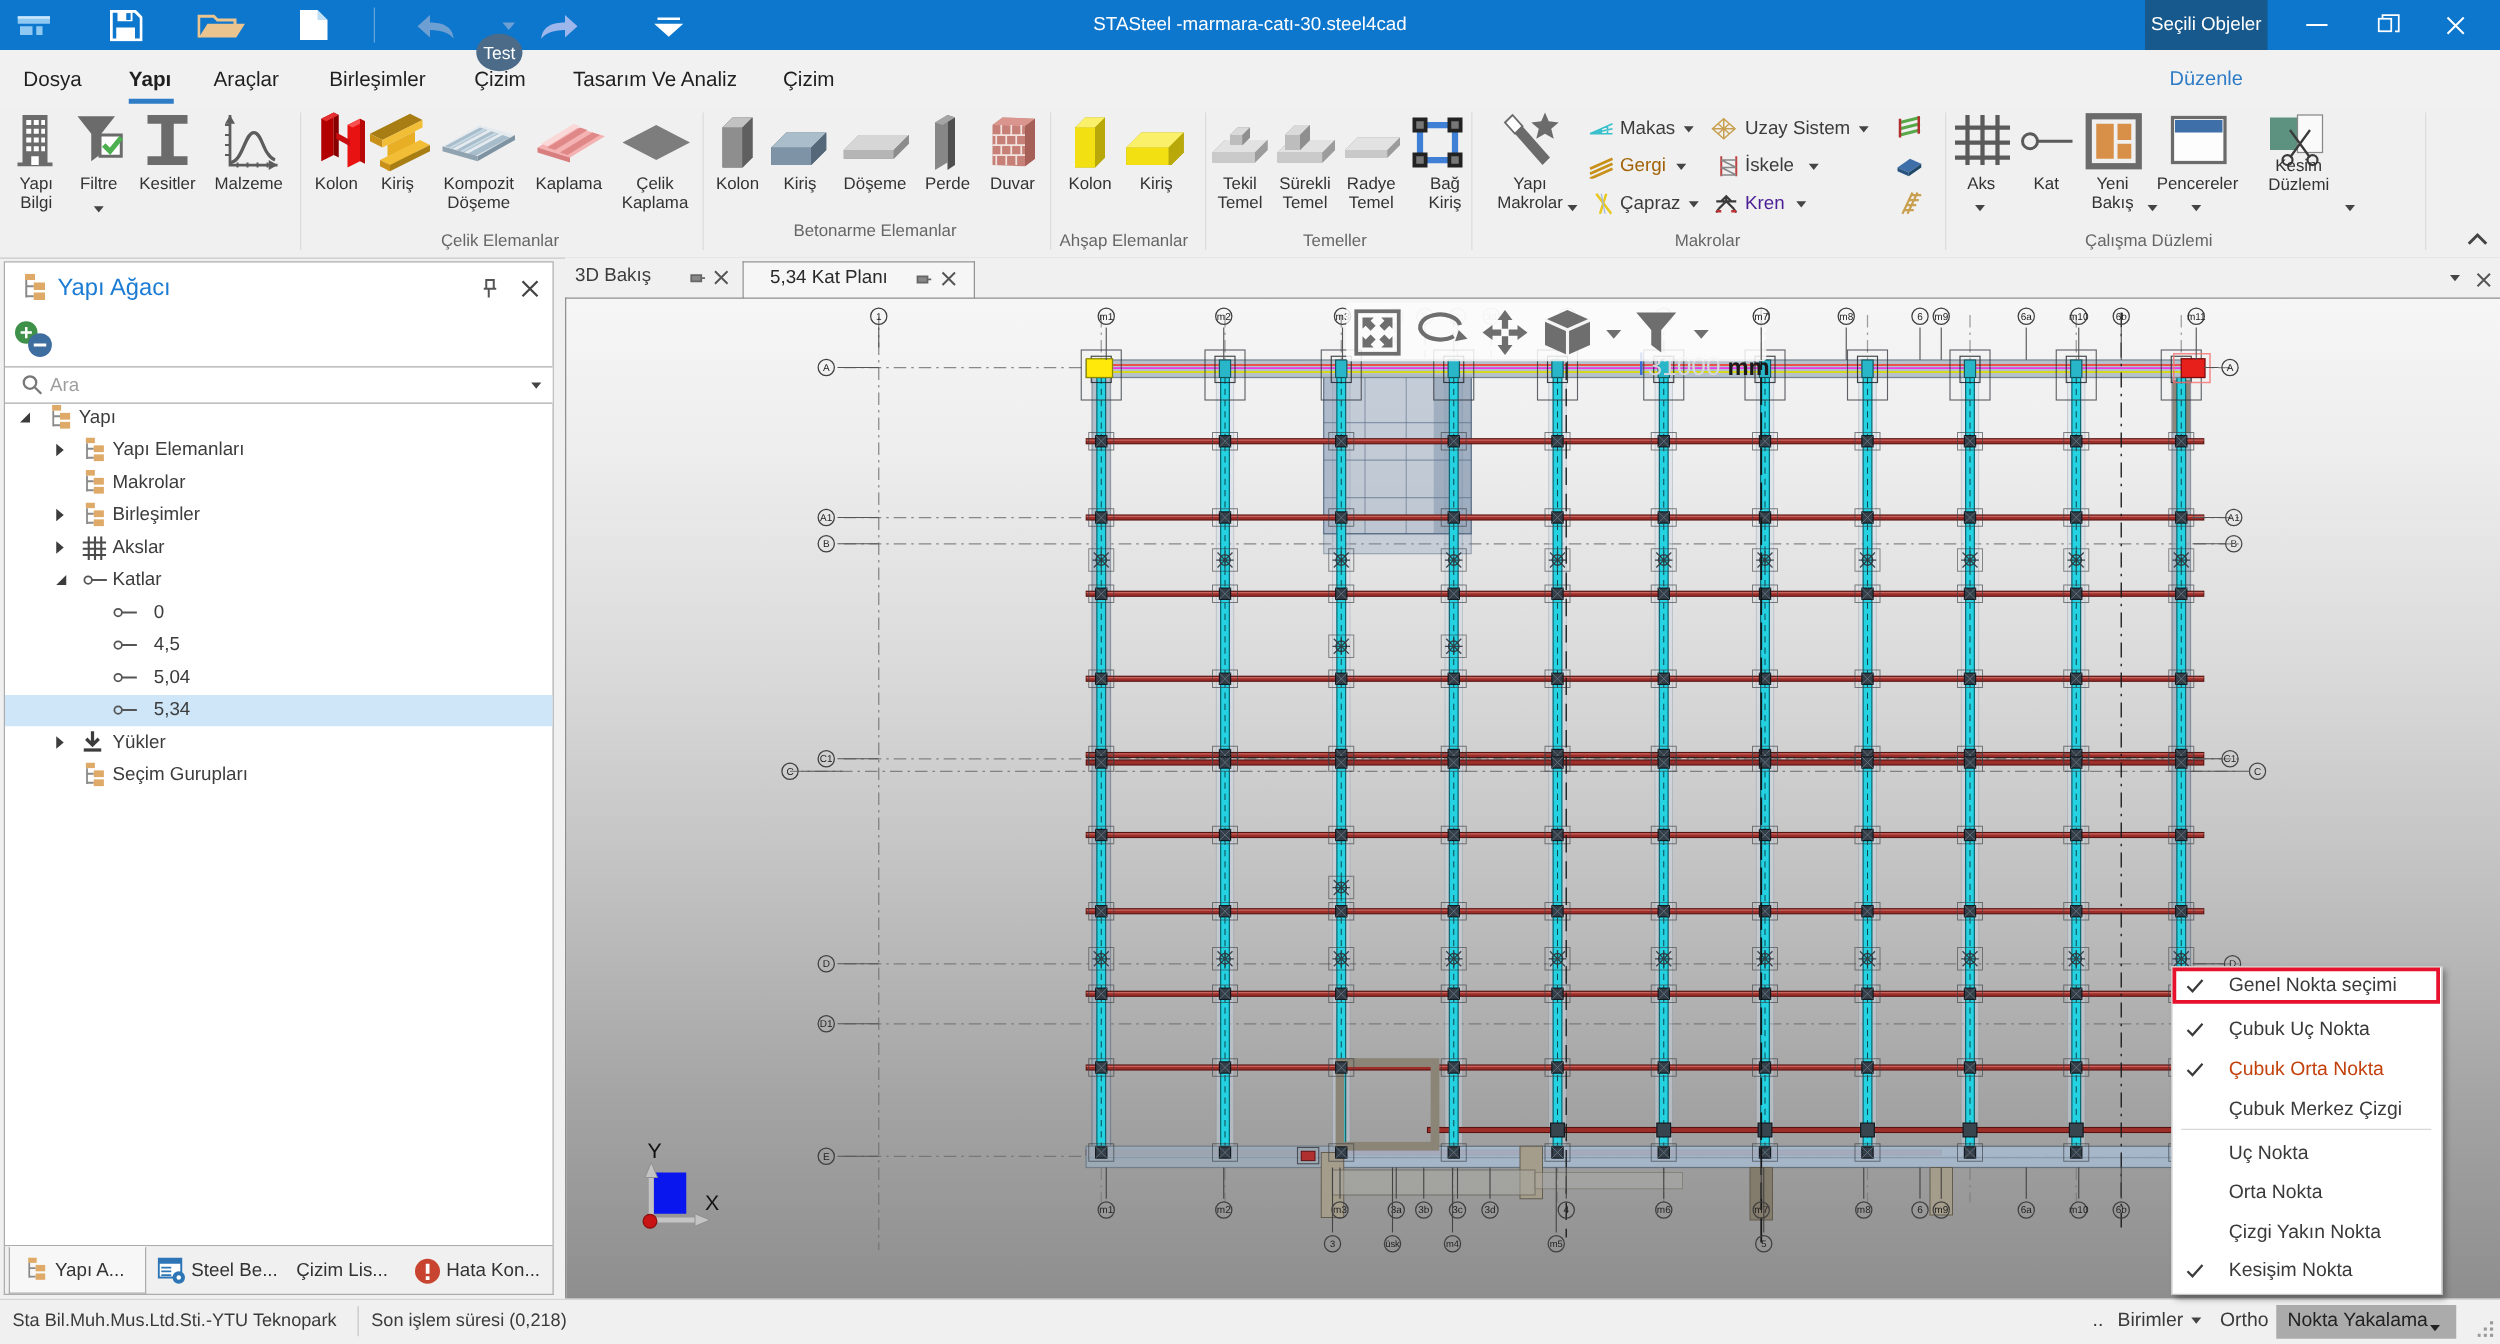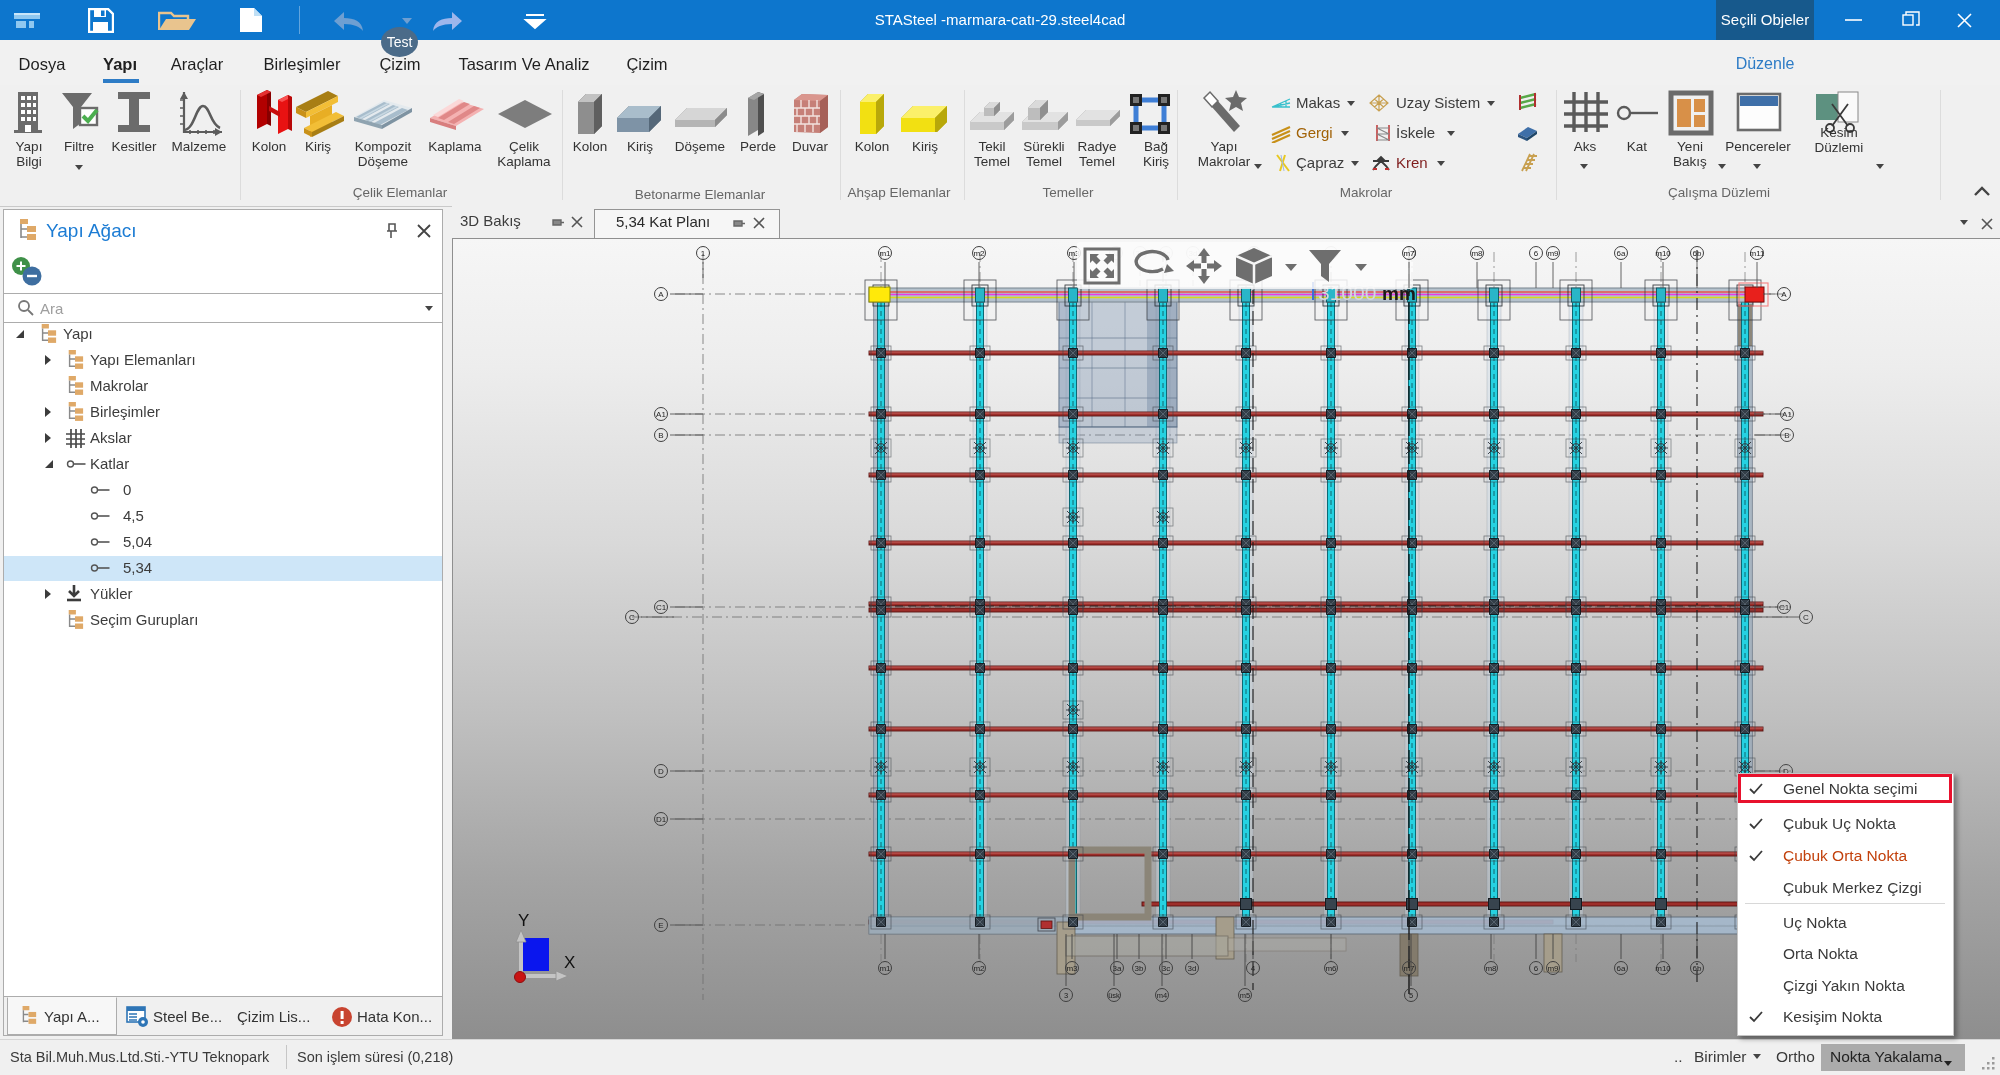--- a/index.html
+++ b/index.html
@@ -33,21 +33,21 @@
 <path d="M2 1 h14 l8 8 v16 h-22 z" fill="#fff"></path>
     <path d="M16 1 l8 8 h-8 z" fill="#BFDFF5"></path>
 </svg>
 <div class="a" style="left:299px;top:6px;width:1px;height:28px;background:rgba(255,255,255,.35);"></div>
 <svg class="a" style="left:330px;top:10px;" width="250" height="22">
 <path d="M14 2 L4 11 L14 20 L14 14 C24 14 30 17 33 21 C32 11 24 8 14 8 Z" fill="#6E9FD2"></path>
 <path d="M72 8 l5 6 l5 -6 z" fill="#6E9FD2"></path>
 <path d="M122 2 L132 11 L122 20 L122 14 C112 14 106 17 103 21 C104 11 112 8 122 8 Z" fill="#9DB6EC"></path>
 <path d="M196 5 h18 M196 10 l9 8 l9 -8 z" stroke="#fff" stroke-width="2" fill="#fff"></path>
 </svg>
-<div class="a" style="left:0;top:0;width:2000px;height:40px;line-height:40px;text-align:center;color:#fff;font-size:15px;">STASteel -marmara-catı-29.steel4cad</div>
+<div class="a" style="left:0;top:0;width:2000px;height:40px;line-height:40px;text-align:center;color:#fff;font-size:15px;">STASteel -marmara-catı-30.steel4cad</div>
 <div class="a" style="left:1716px;top:0;width:98px;height:40px;background:#17598C;color:#fff;font-size:15px;text-align:center;line-height:40px;">Seçili Objeler</div>
 <svg class="a" style="left:1830px;top:0;" width="160" height="40">
 <path d="M15 20 h17" stroke="#fff" stroke-width="1.6"></path>
 <rect x="73" y="15" width="10" height="10" fill="none" stroke="#fff" stroke-width="1.4"></rect>
 <path d="M76 15 v-3 h13 v13 h-3" fill="none" stroke="#fff" stroke-width="1.4"></path>
 <path d="M128 14 l13 13 M141 14 l-13 13" stroke="#fff" stroke-width="1.6"></path>
 </svg>
 <div class="a" style="left:0;top:40px;width:2000px;height:45px;background:#F1F1F1;"></div>
 <div class="a" style="left:-43px;top:55px;width:170px;text-align:center;font-size:16.5px;color:#1F1F1F;">Dosya</div>
 <div class="a" style="left:35px;top:55px;width:170px;text-align:center;font-size:16.5px;color:#1F1F1F;font-weight:bold;">Yapı</div>
@@ -181,21 +181,21 @@
 <svg class="a" style="left:788px;top:90px;" width="46" height="46">
 <path d="M6 10 l8 -6 l26 1 v32 l-8 6 l-26 -1 z" fill="#C68078"></path>
 <path d="M6 10 l8 -6 l26 1 l-8 6 z" fill="#DA968E"></path>
 <path d="M32 11 l8 -6 v32 l-8 6 z" fill="#A66058"></path>
 <g stroke="#F2E2DE" stroke-width="1.4">
 <path d="M6 18 h26 M6 26 h26 M6 34 h26"></path>
 <path d="M13 10 v8 M21 10 v8 M29 10 v8 M9 18 v8 M17 18 v8 M25 18 v8 M13 26 v8 M21 26 v8 M29 26 v8 M9 34 v8 M17 34 v8 M25 34 v8"></path>
 </g>
   </svg>
 <div class="a lbl" style="left:755px;top:139px;width:110px;">Duvar</div>
-<div class="a grplbl" style="left:590px;top:187px;width:220px;">Betonarme Elemanlar</div>
+<div class="a grplbl" style="left:590px;top:177px;width:220px;">Betonarme Elemanlar</div>
 <svg class="a" style="left:854px;top:90px;" width="40" height="46">
     <path d="M6 12 l8 -8 h16 v32 l-8 8 h-16 z" fill="#B8A80A"></path>
     <rect x="6" y="12" width="16" height="32" fill="#F2E012"></rect>
     <path d="M6 12 l8 -8 h16 l-8 8 z" fill="#FBF06A"></path>
     <path d="M22 12 l8 -8 v32 l-8 8 z" fill="#B8A80A"></path>
   </svg>
 <div class="a lbl" style="left:817px;top:139px;width:110px;">Kolon</div>
 <svg class="a" style="left:898px;top:96px;" width="54" height="36">
     <path d="M3 22 l12 -12 h34 v16 l-12 12 h-34 z" fill="#B8A80A"></path>
     <rect x="3" y="22" width="34" height="16" fill="#F2E012"></rect>
@@ -310,21 +310,21 @@
       <path d="M5 2 L17 18 M13 2 L8 18"></path>
     </g>
     <path d="M9 2 L12 18" stroke="#9FB8E8" stroke-width="1"></path>
   </svg>
 <div class="a" style="left:1296px;top:154px;font-size:15px;color:#3C3C3C;">Çapraz</div>
 <div class="a car" style="left:1351px;top:161px;"></div>
 <svg class="a" style="left:1370px;top:153px;" width="22" height="20">
     <path d="M3 8 h16 M11 8 v-4 M7 8 l4 -4 l4 4 M11 8 l-6 6 M11 8 l6 6 M5 14 l-2 3 M17 14 l2 3" stroke="#3A3A3A" stroke-width="1.8" fill="none"></path>
     <path d="M3 16 h4 M15 16 h4" stroke="#C03030" stroke-width="2"></path>
   </svg>
-<div class="a" style="left:1396px;top:154px;font-size:15px;color:#7f1d1d;">Kren</div>
+<div class="a" style="left:1396px;top:154px;font-size:15px;color:#4c1d95;">Kren</div>
 <div class="a car" style="left:1437px;top:161px;"></div>
 <svg class="a" style="left:1516px;top:152px;" width="22" height="20">
     <g stroke="#C8A050" stroke-width="1.8">
       <path d="M6 19 L14 2 M10 19 L18 2 M7 16 l8 0 M9 12 l8 0 M11 8 l8 0 M13 4 l8 0"></path>
     </g>
   </svg>
 <div class="a" style="left:0px;top:-100px;font-size:15px;color:#3C3C3C;"></div>
 
 <div class="a grplbl" style="left:1256px;top:185px;width:220px;">Makrolar</div>
 <svg class="a" style="left:1562px;top:90px;" width="46" height="44">

